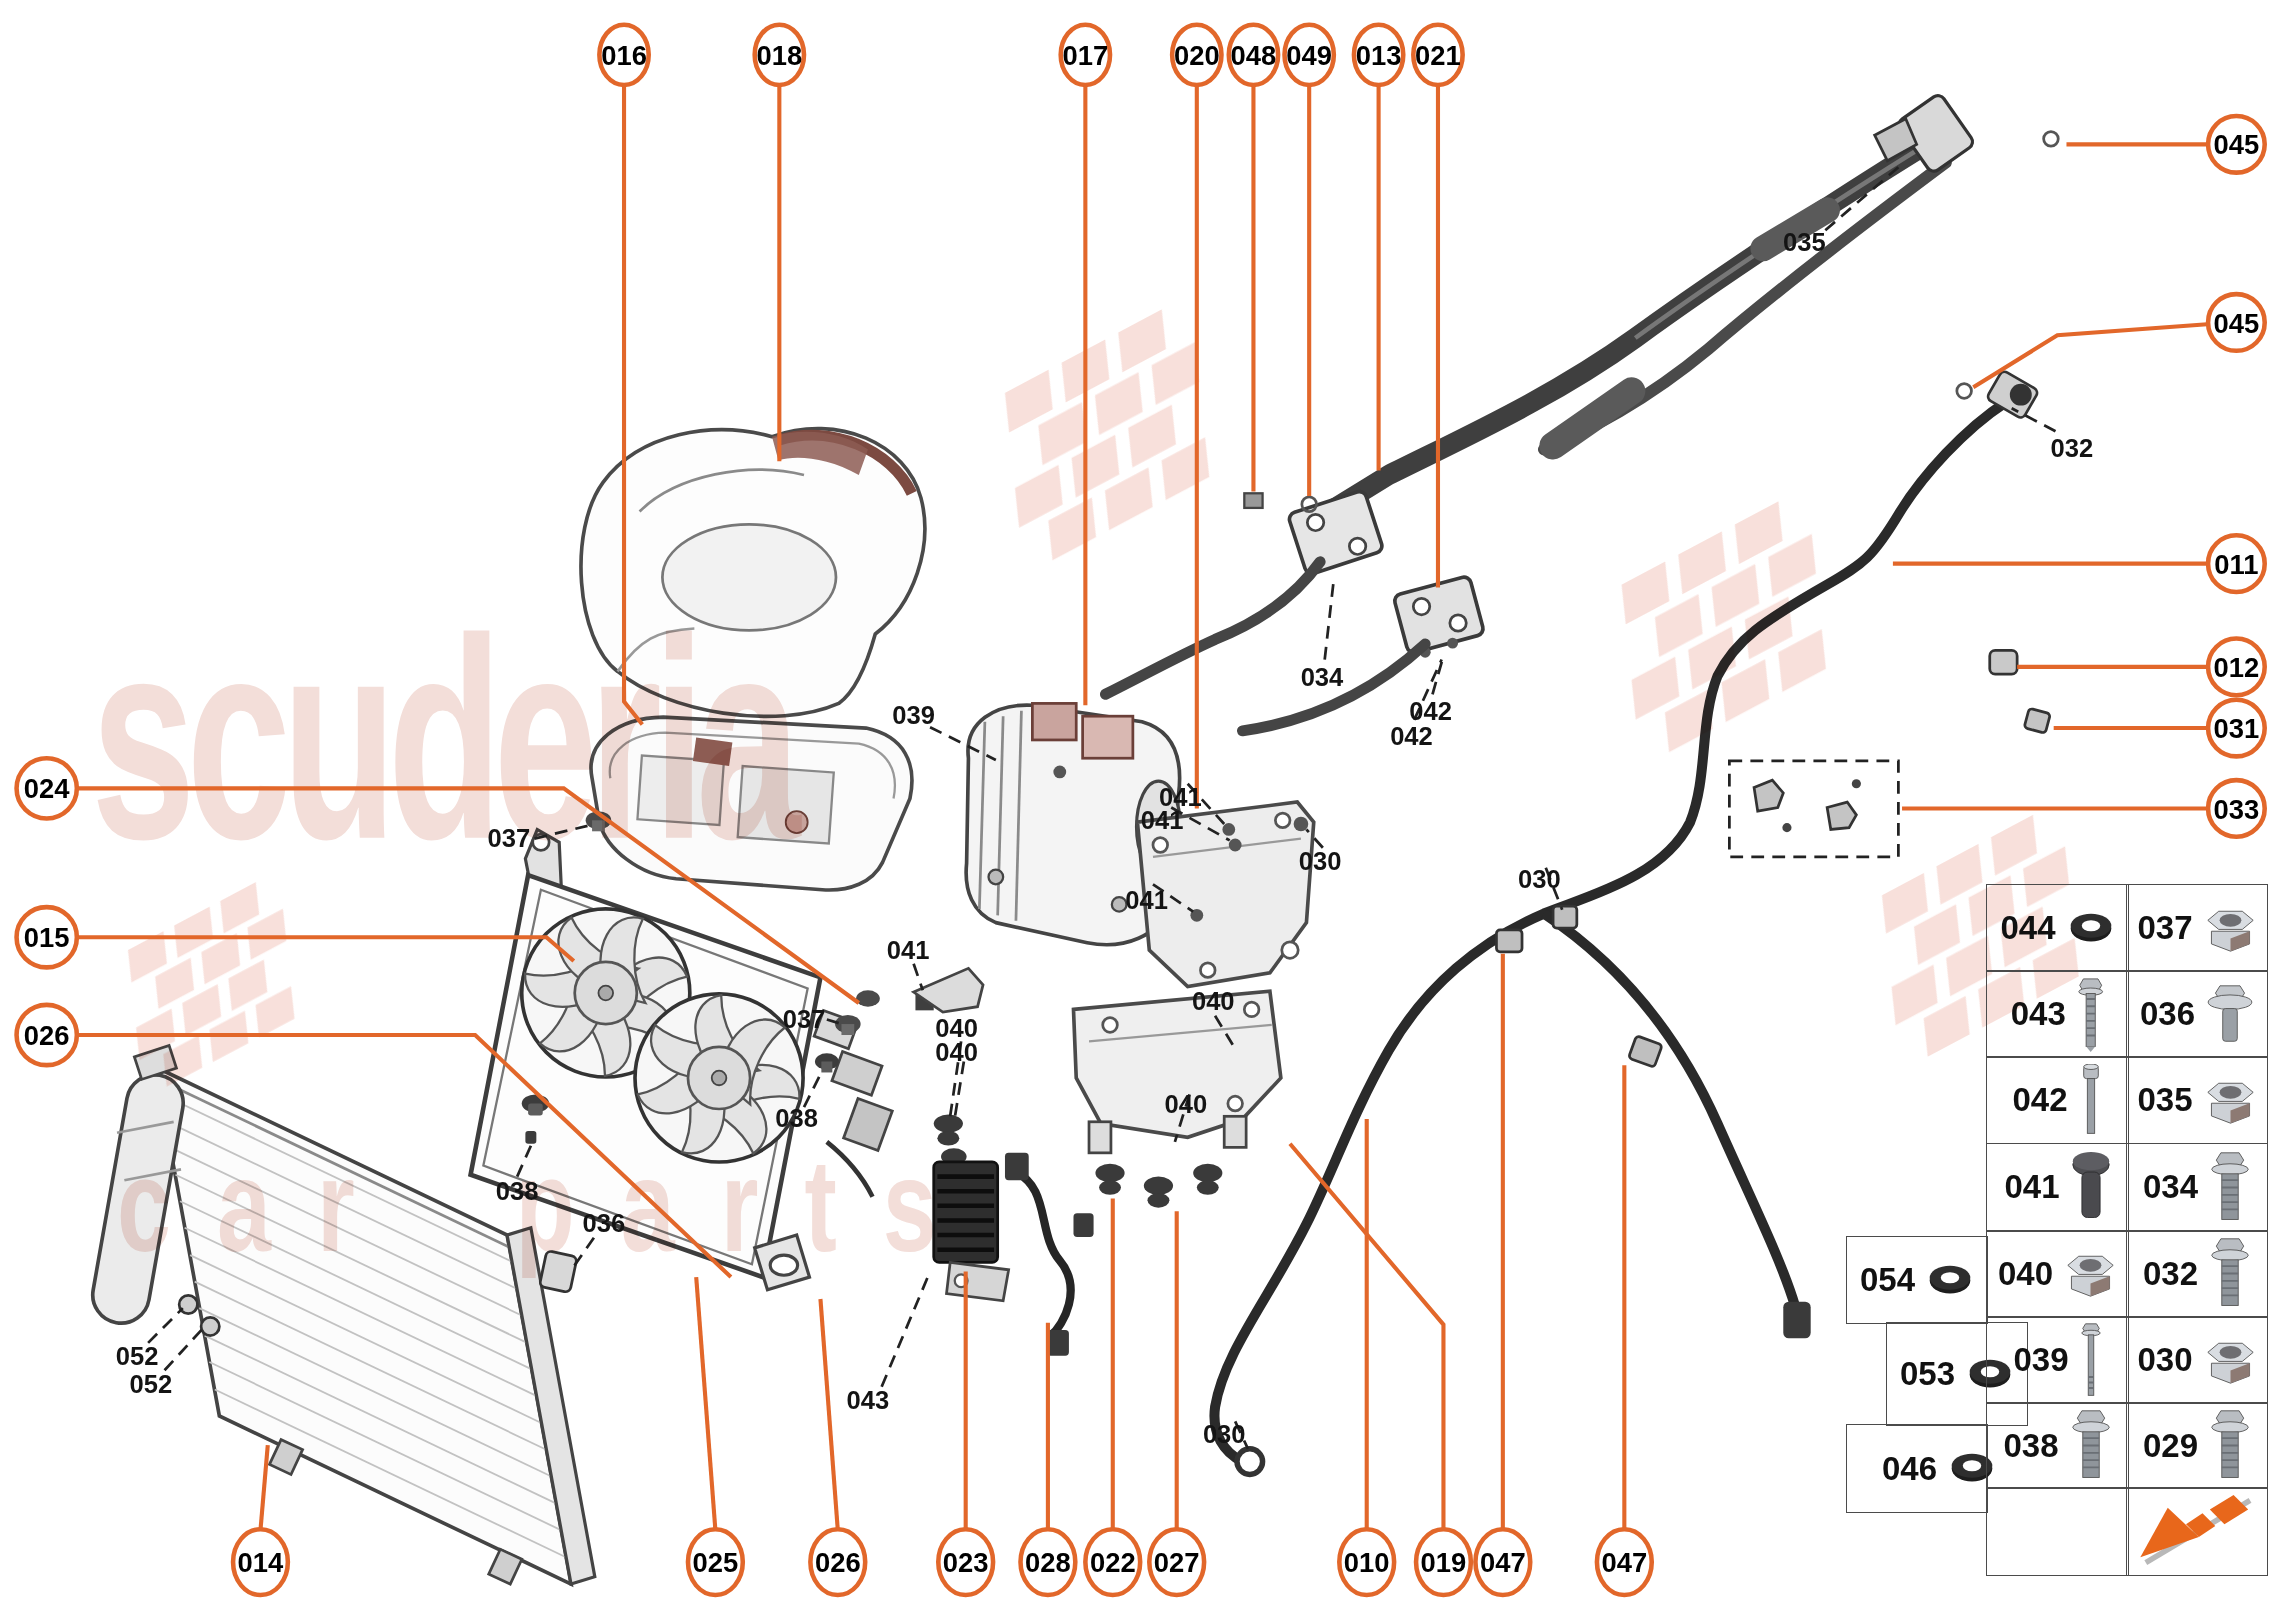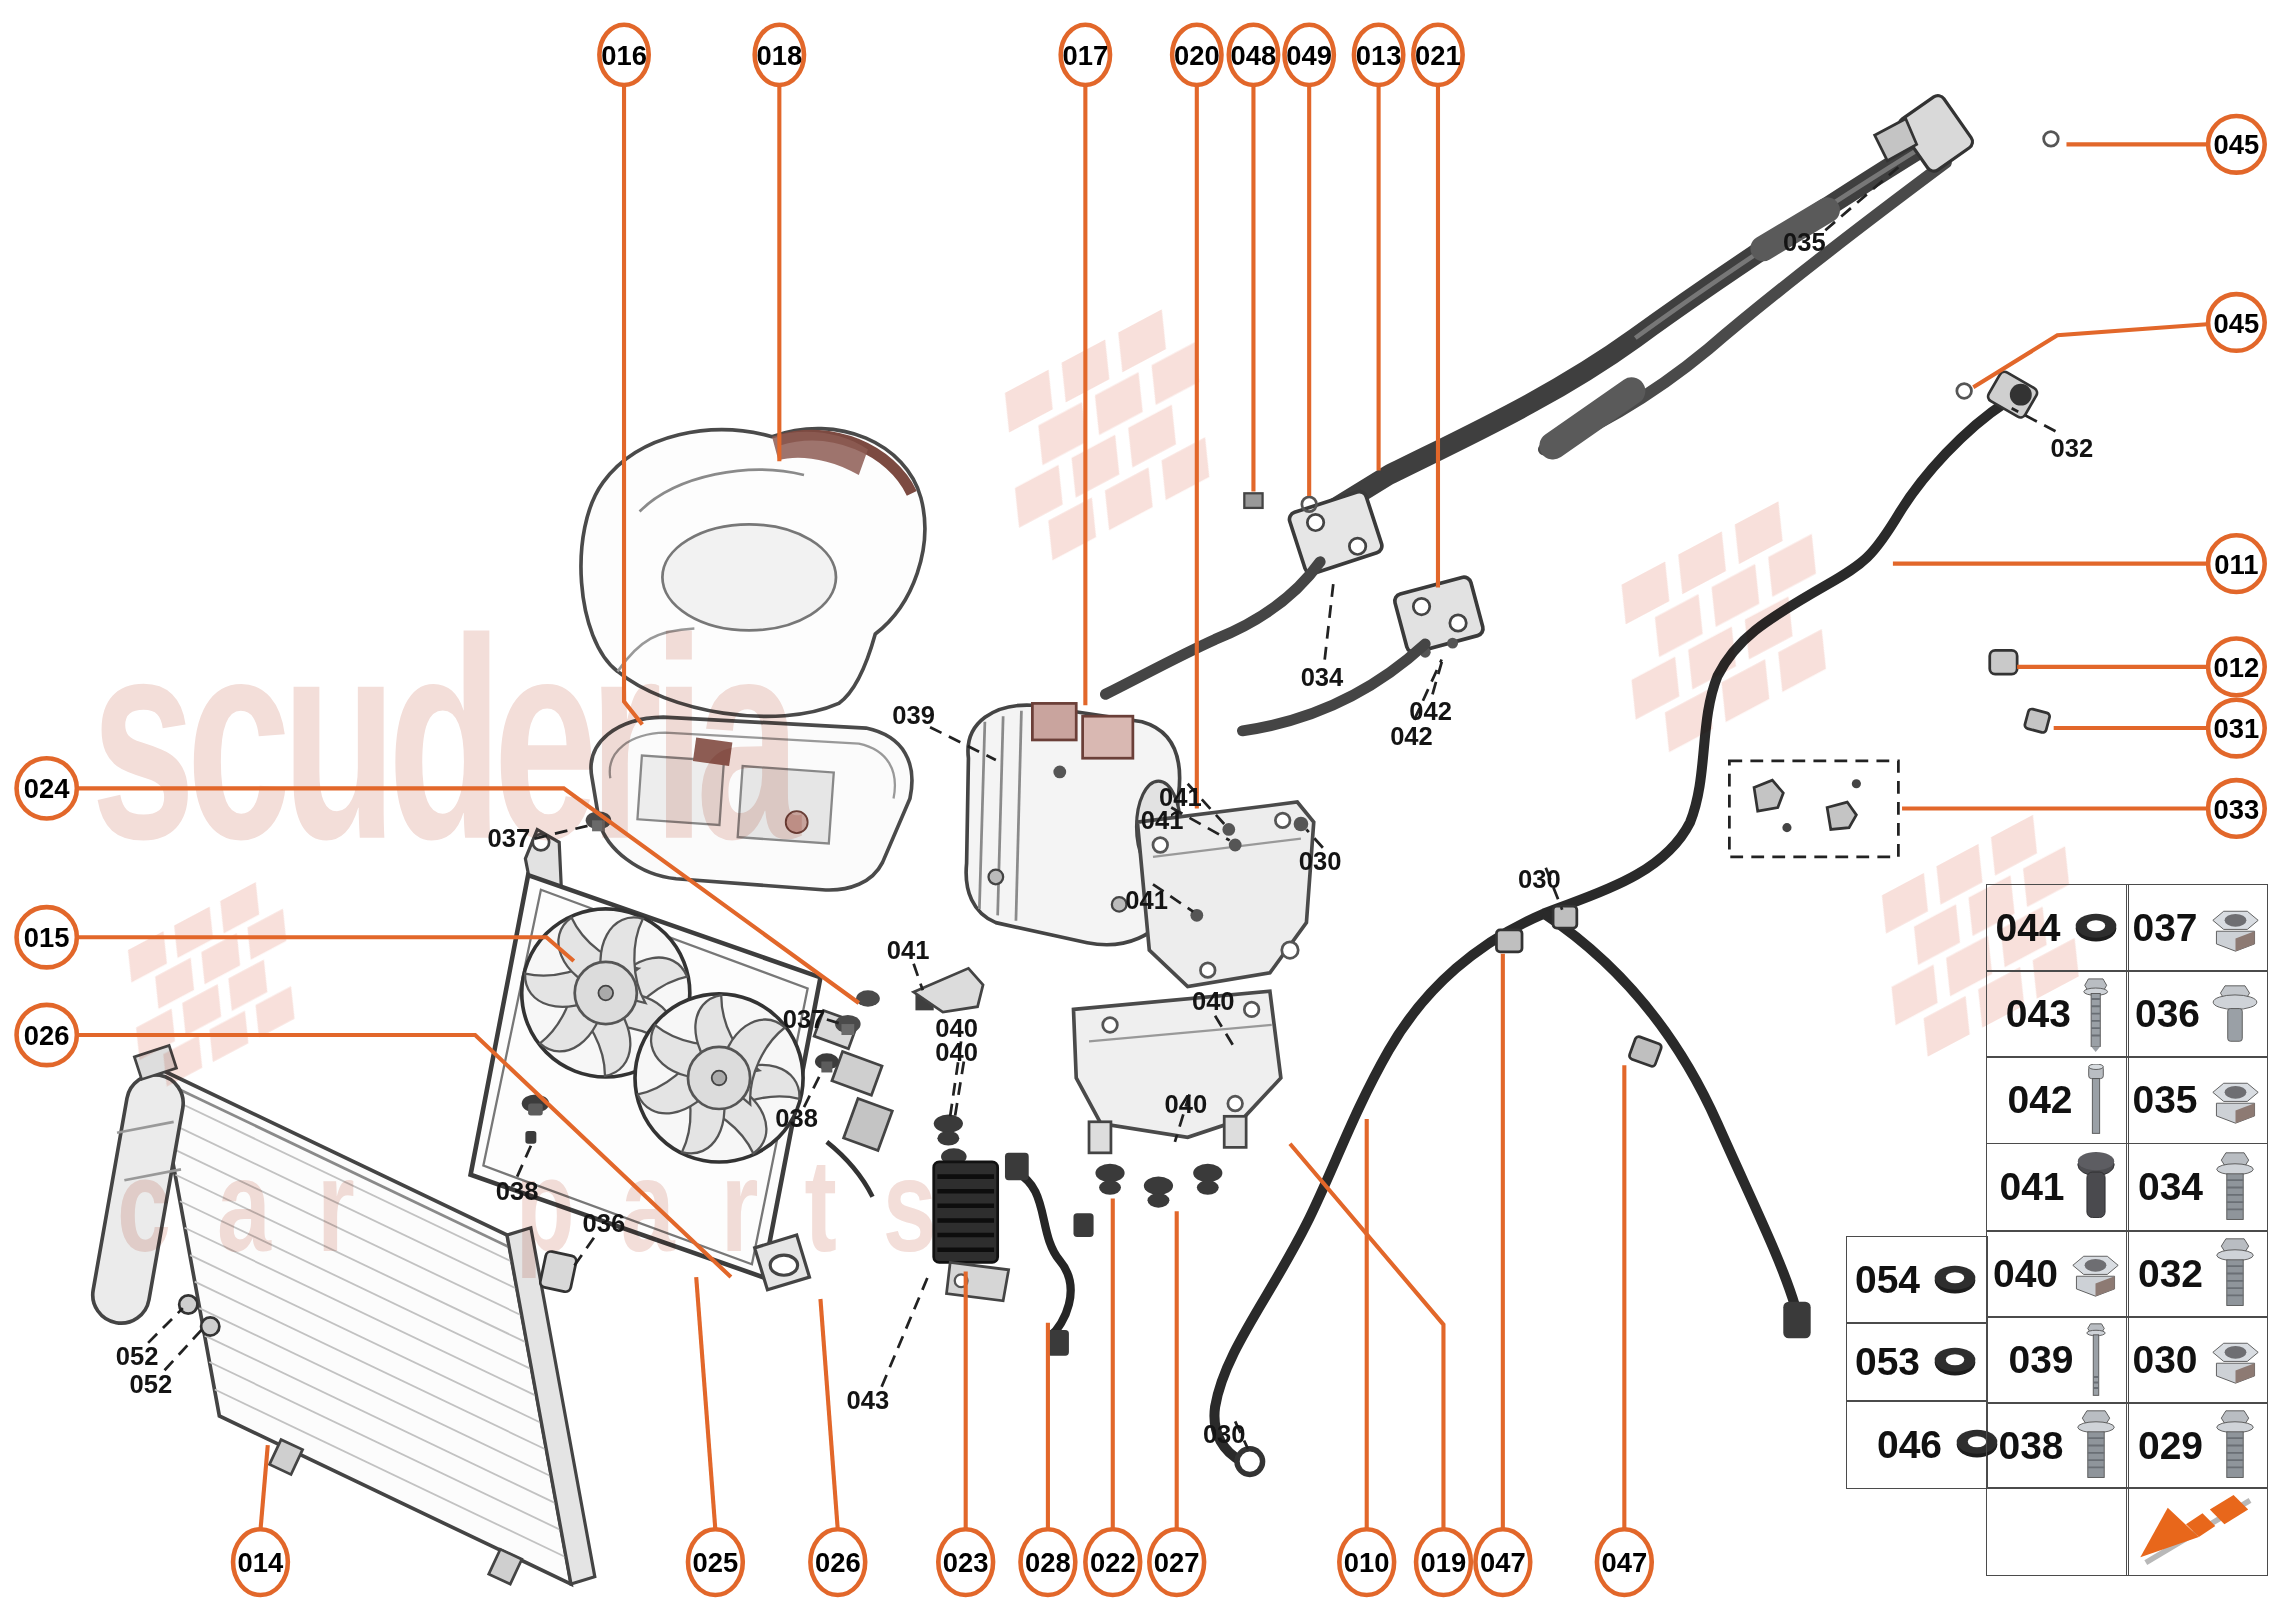--- a/index.html
+++ b/index.html
@@ -12,21 +12,21 @@
             line-height:1;mix-blend-mode:multiply;white-space:nowrap;}
   .wm-sub{position:absolute;left:117px;top:1140px;font-size:97px;font-weight:bold;
           letter-spacing:46px;word-spacing:42px;color:#f3ded9;transform:scaleY(1.35);
           transform-origin:top left;line-height:1;mix-blend-mode:multiply;white-space:nowrap;}
   svg text{font-family:"Liberation Sans",sans-serif;}
   .flags{mix-blend-mode:multiply;}
   
   .ref-col{position:absolute;}
   .ref-cell{box-sizing:border-box;width:100%;border:1.8px solid #4b4b4b;margin-top:-1.8px;
             background:transparent;display:flex;align-items:center;justify-content:center;
-            gap:11px;font-weight:bold;font-size:39px;color:#111;}
+            gap:11px;font-weight:bold;font-size:33px;color:#111;}
   .ref-cell:first-child{margin-top:0;}
   .ref-cell svg{flex:0 0 auto;}
 </style>
 </head>
 <body>
 
 <div class="stage">
 
   <svg class="layer" width="2284" height="1616" viewBox="0 0 2500 1769">
     <defs>
@@ -498,21 +498,21 @@
 
     <div class="ref-col" style="left:1846px;top:1236px;width:142px;text-align:center;">
       <div class="ref-cell" style="height:88px;">
         <span>054</span>
         <svg width="48" height="37" viewBox="0 0 52 40">
             <ellipse cx="26" cy="20" rx="22" ry="14" fill="#1d1d1d"></ellipse>
             <ellipse cx="26" cy="17" rx="22" ry="13" fill="#2e2e2e"></ellipse>
             <ellipse cx="26" cy="17" rx="10" ry="6" fill="#fff"></ellipse>
           </svg>
       </div>
-      <div class="ref-cell" style="height:80px;">
+      <div class="ref-cell" style="height:104px;margin-left:40px;">
         <span>053</span>
         <svg width="48" height="37" viewBox="0 0 52 40">
             <ellipse cx="26" cy="20" rx="22" ry="14" fill="#1d1d1d"></ellipse>
             <ellipse cx="26" cy="17" rx="22" ry="13" fill="#2e2e2e"></ellipse>
             <ellipse cx="26" cy="17" rx="10" ry="6" fill="#fff"></ellipse>
           </svg>
       </div>
       <div class="ref-cell" style="height:89px;padding-left:44px;">
         <span>046</span>
         <svg width="48" height="37" viewBox="0 0 52 40">

